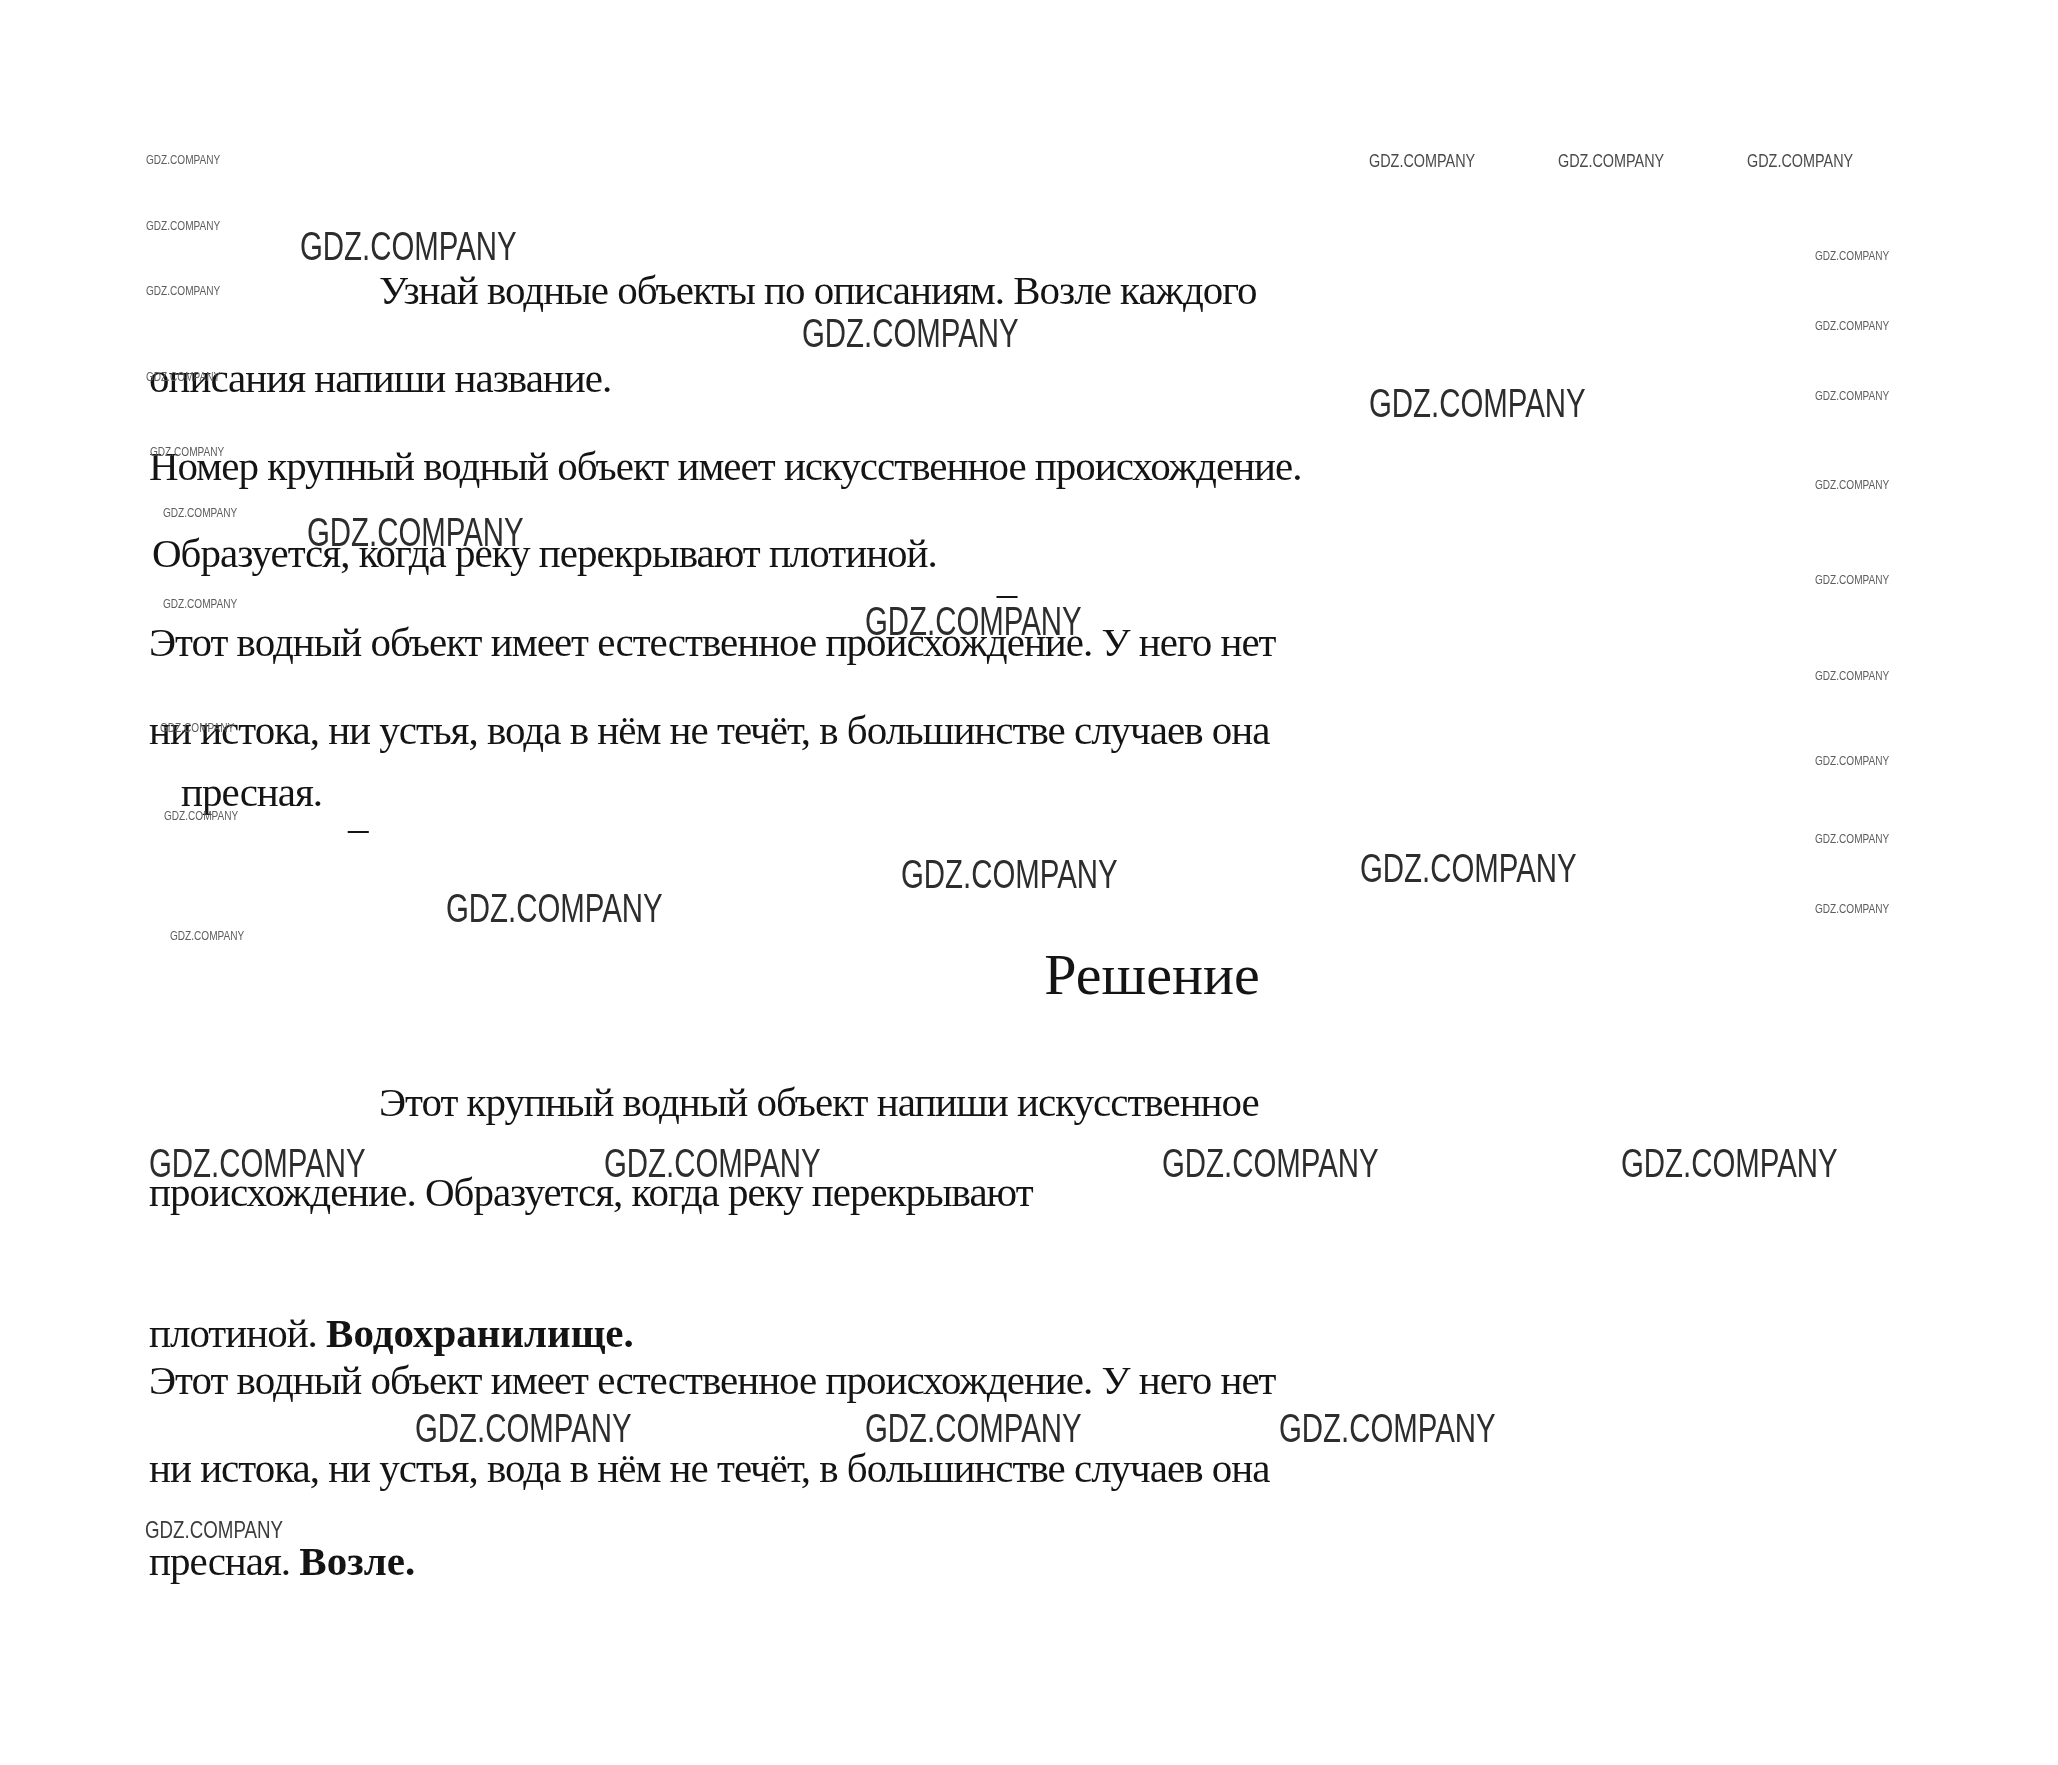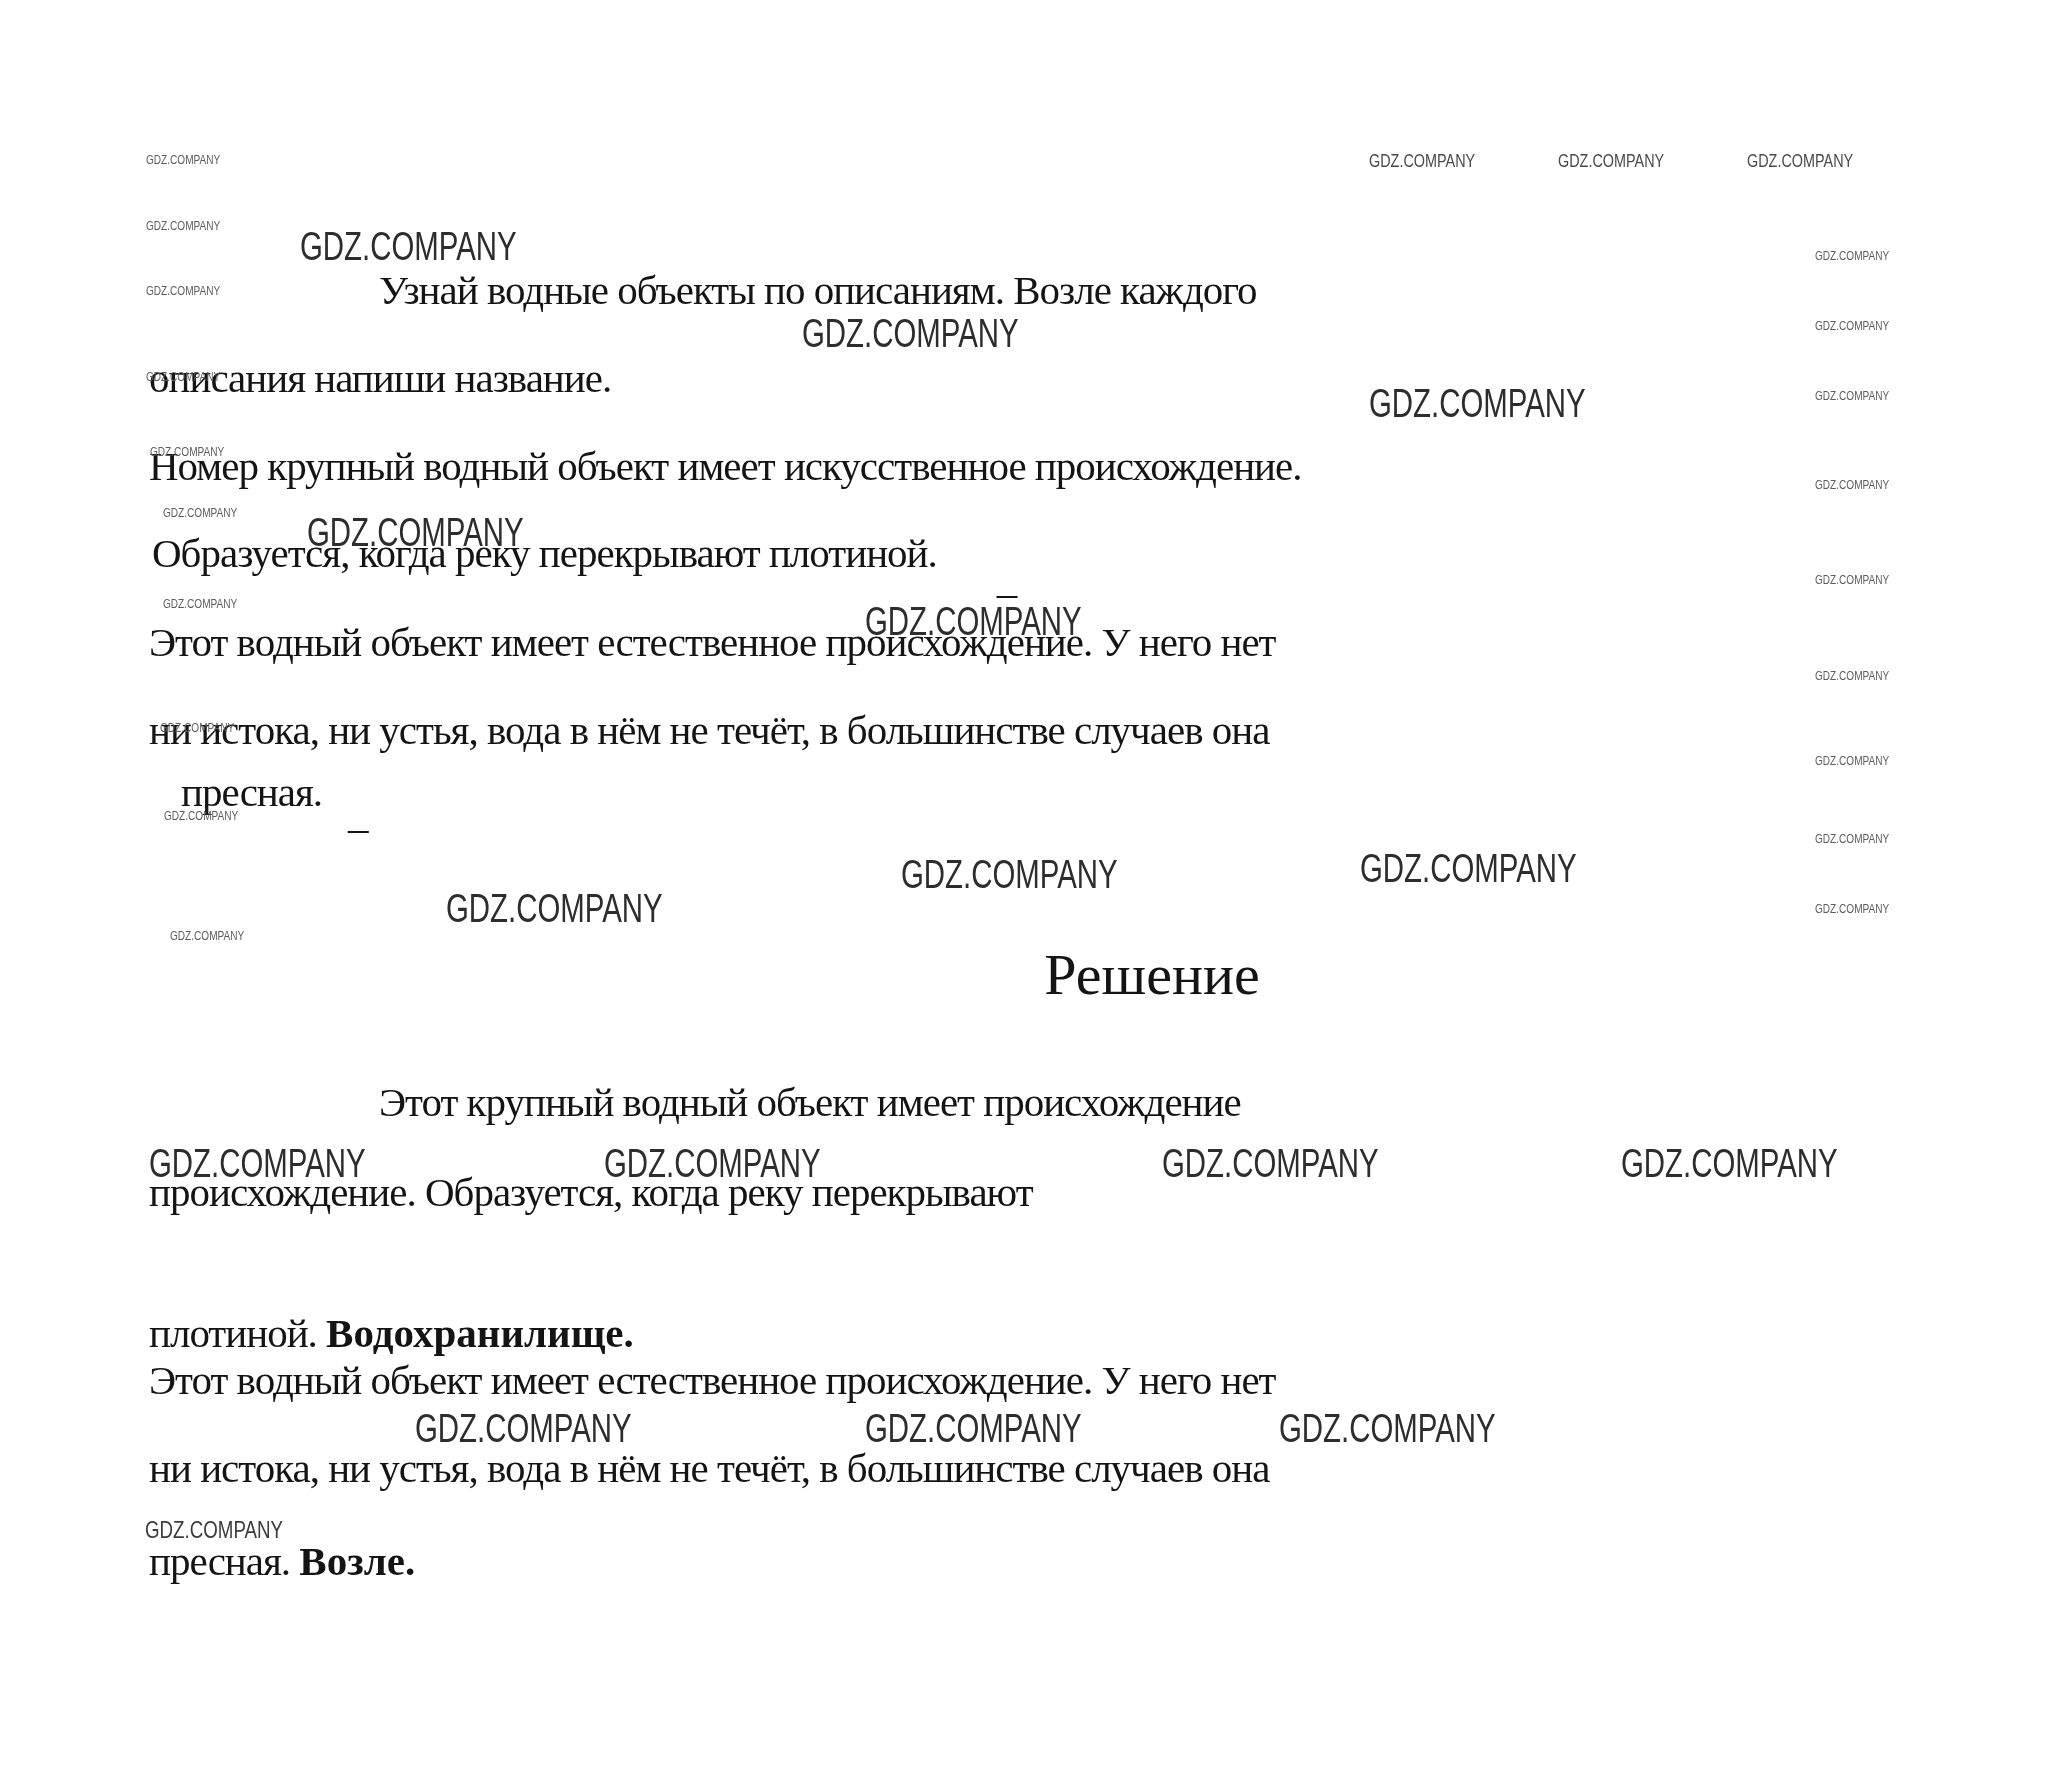--- a/index.html
+++ b/index.html
@@ -55,21 +55,21 @@
 <div class="page">
   <h2 class="heading solution-heading">Решение</h2>
   <div id="lines">
       <div class="textline" style="left: 379px; top: 270px;"><span>Узнай водные объекты по описаниям. Возле каждого</span></div>
       <div class="textline" style="left: 149px; top: 358px;"><span>описания напиши название.</span></div>
       <div class="textline" style="left: 149px; top: 446px;"><span>Номер крупный водный объект имеет искусственное происхождение.</span></div>
       <div class="textline" style="left: 152px; top: 533px;"><span>Образуется, когда реку перекрывают плотиной.</span><span class="underscore" style="margin-left: 60px; top: 26px;">_</span></div>
       <div class="textline" style="left: 149px; top: 622px;"><span>Этот водный объект имеет естественное происхождение. У него нет</span></div>
       <div class="textline" style="left: 149px; top: 710px;"><span>ни истока, ни устья, вода в нём не течёт, в большинстве случаев она</span></div>
       <div class="textline" style="left: 149px; top: 772px; margin-left: 32px;"><span>пресная.</span><span class="underscore" style="margin-left: 26px; top: 22px;">_</span></div>
-      <div class="textline" style="left: 379px; top: 1082px;"><span>Этот крупный водный объект имеет происхождение</span></div>
+      <div class="textline" style="left: 379px; top: 1082px;"><span>Этот крупный водный объект напиши искусственное</span></div>
       <div class="textline" style="left: 149px; top: 1172px;"><span>происхождение. Образуется, когда реку перекрывают</span></div>
       <div class="textline" style="left: 149px; top: 1265px; margin-top: 48px;"><span>плотиной. </span><span class="answer">Водохранилище.</span></div>
       <div class="textline" style="left: 149px; top: 1360px;"><span>Этот водный объект имеет естественное происхождение. У него нет</span></div>
       <div class="textline" style="left: 149px; top: 1448px;"><span>ни истока, ни устья, вода в нём не течёт, в большинстве случаев она</span></div>
       <div class="textline" style="left: 149px; top: 1541px;"><span>пресная. </span><span class="answer">Возле.</span></div>
     </div>
   <div id="wms">
       <span class="wm wm-sm" style="left: 146px; top: 152px;">GDZ.COMPANY</span>
       <span class="wm wm-sm" style="left: 146px; top: 218px;">GDZ.COMPANY</span>
       <span class="wm wm-sm" style="left: 146px; top: 283px;">GDZ.COMPANY</span>

